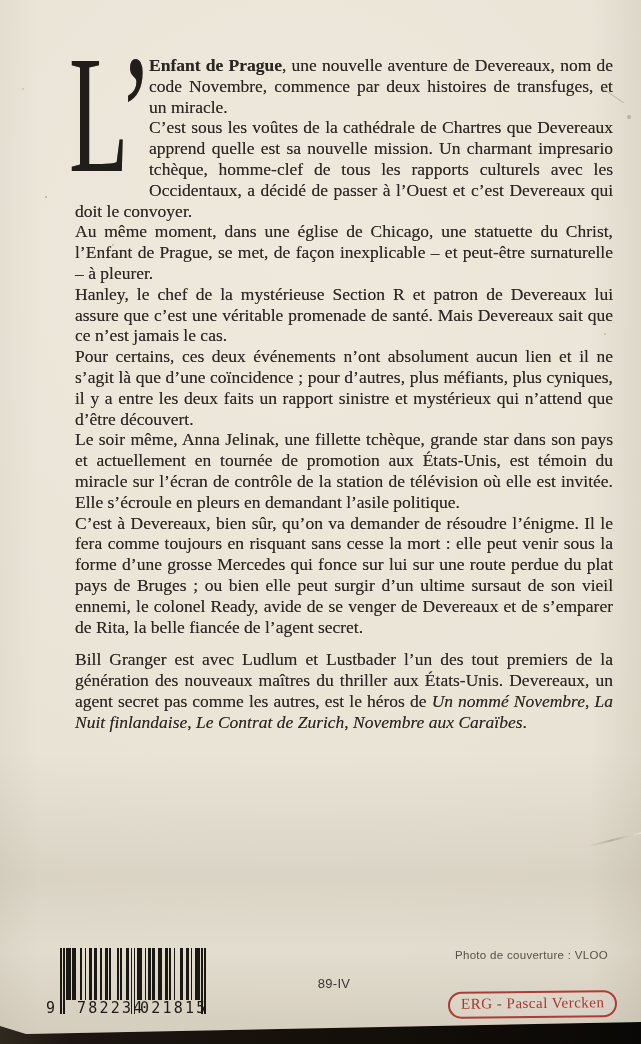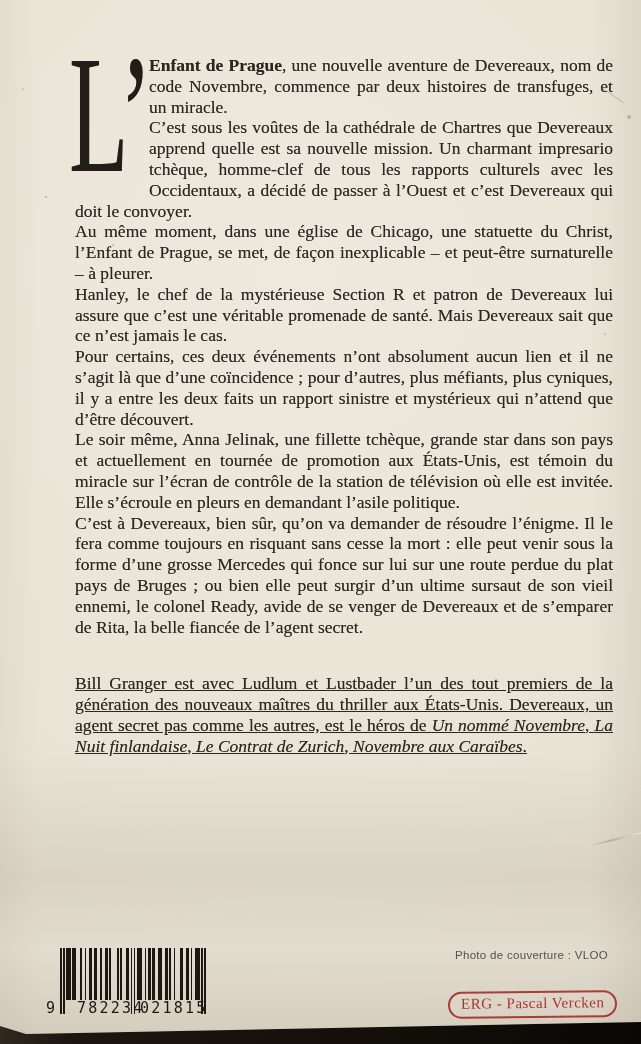--- a/index.html
+++ b/index.html
@@ -46,21 +46,21 @@
     text-shadow:0 0 .5px rgba(45,40,34,.55);
   }
   .dropcap{
     position:absolute;left:-6px;top:-25px;
     font-size:168px;line-height:1;color:#211d19;
     transform:scaleX(.58);transform-origin:left top;
     white-space:nowrap;
   }
   .cap-spacer{float:left;width:74px;height:126px;}
   .column p{margin:0;padding:0;}
-  .author{margin-top:36px;text-decoration:underline;}
+  .author{margin-top:12px;}
   b{font-weight:bold;} i{font-style:italic;}
 
   
   .barcode{position:absolute;left:60px;top:948px;width:146px;height:70px;}
   .barcode svg{position:absolute;left:0;top:0;}
   .bc-digit{position:absolute;font:15px "DejaVu Sans Mono",monospace;color:#1d1a16;top:51px;}
   .bc-prefix{left:-14px;}
   .bc-g1{left:17px;letter-spacing:2.2px;}
   .bc-g2{left:80px;letter-spacing:2.2px;}
 
@@ -159,19 +159,20 @@
           <rect x="138.32" y="0" width="1.69" height="52" fill="#1b1814"></rect>
           <rect x="141.39" y="0" width="1.69" height="66" fill="#1b1814"></rect>
           <rect x="144.46" y="0" width="1.69" height="66" fill="#1b1814"></rect>
         </svg>
       <span class="bc-digit bc-prefix">9</span>
       <span class="bc-digit bc-g1">782234</span>
       <span class="bc-digit bc-g2">021815</span>
     </div>
 
     <div class="print-codes">
+      <div>89-IV</div>
     </div>
 
     <div class="credit">Photo de couverture : VLOO</div>
 
     <div class="stamp">ERG - Pascal Vercken</div>
   </div>
 </div>
 
 </body></html>

